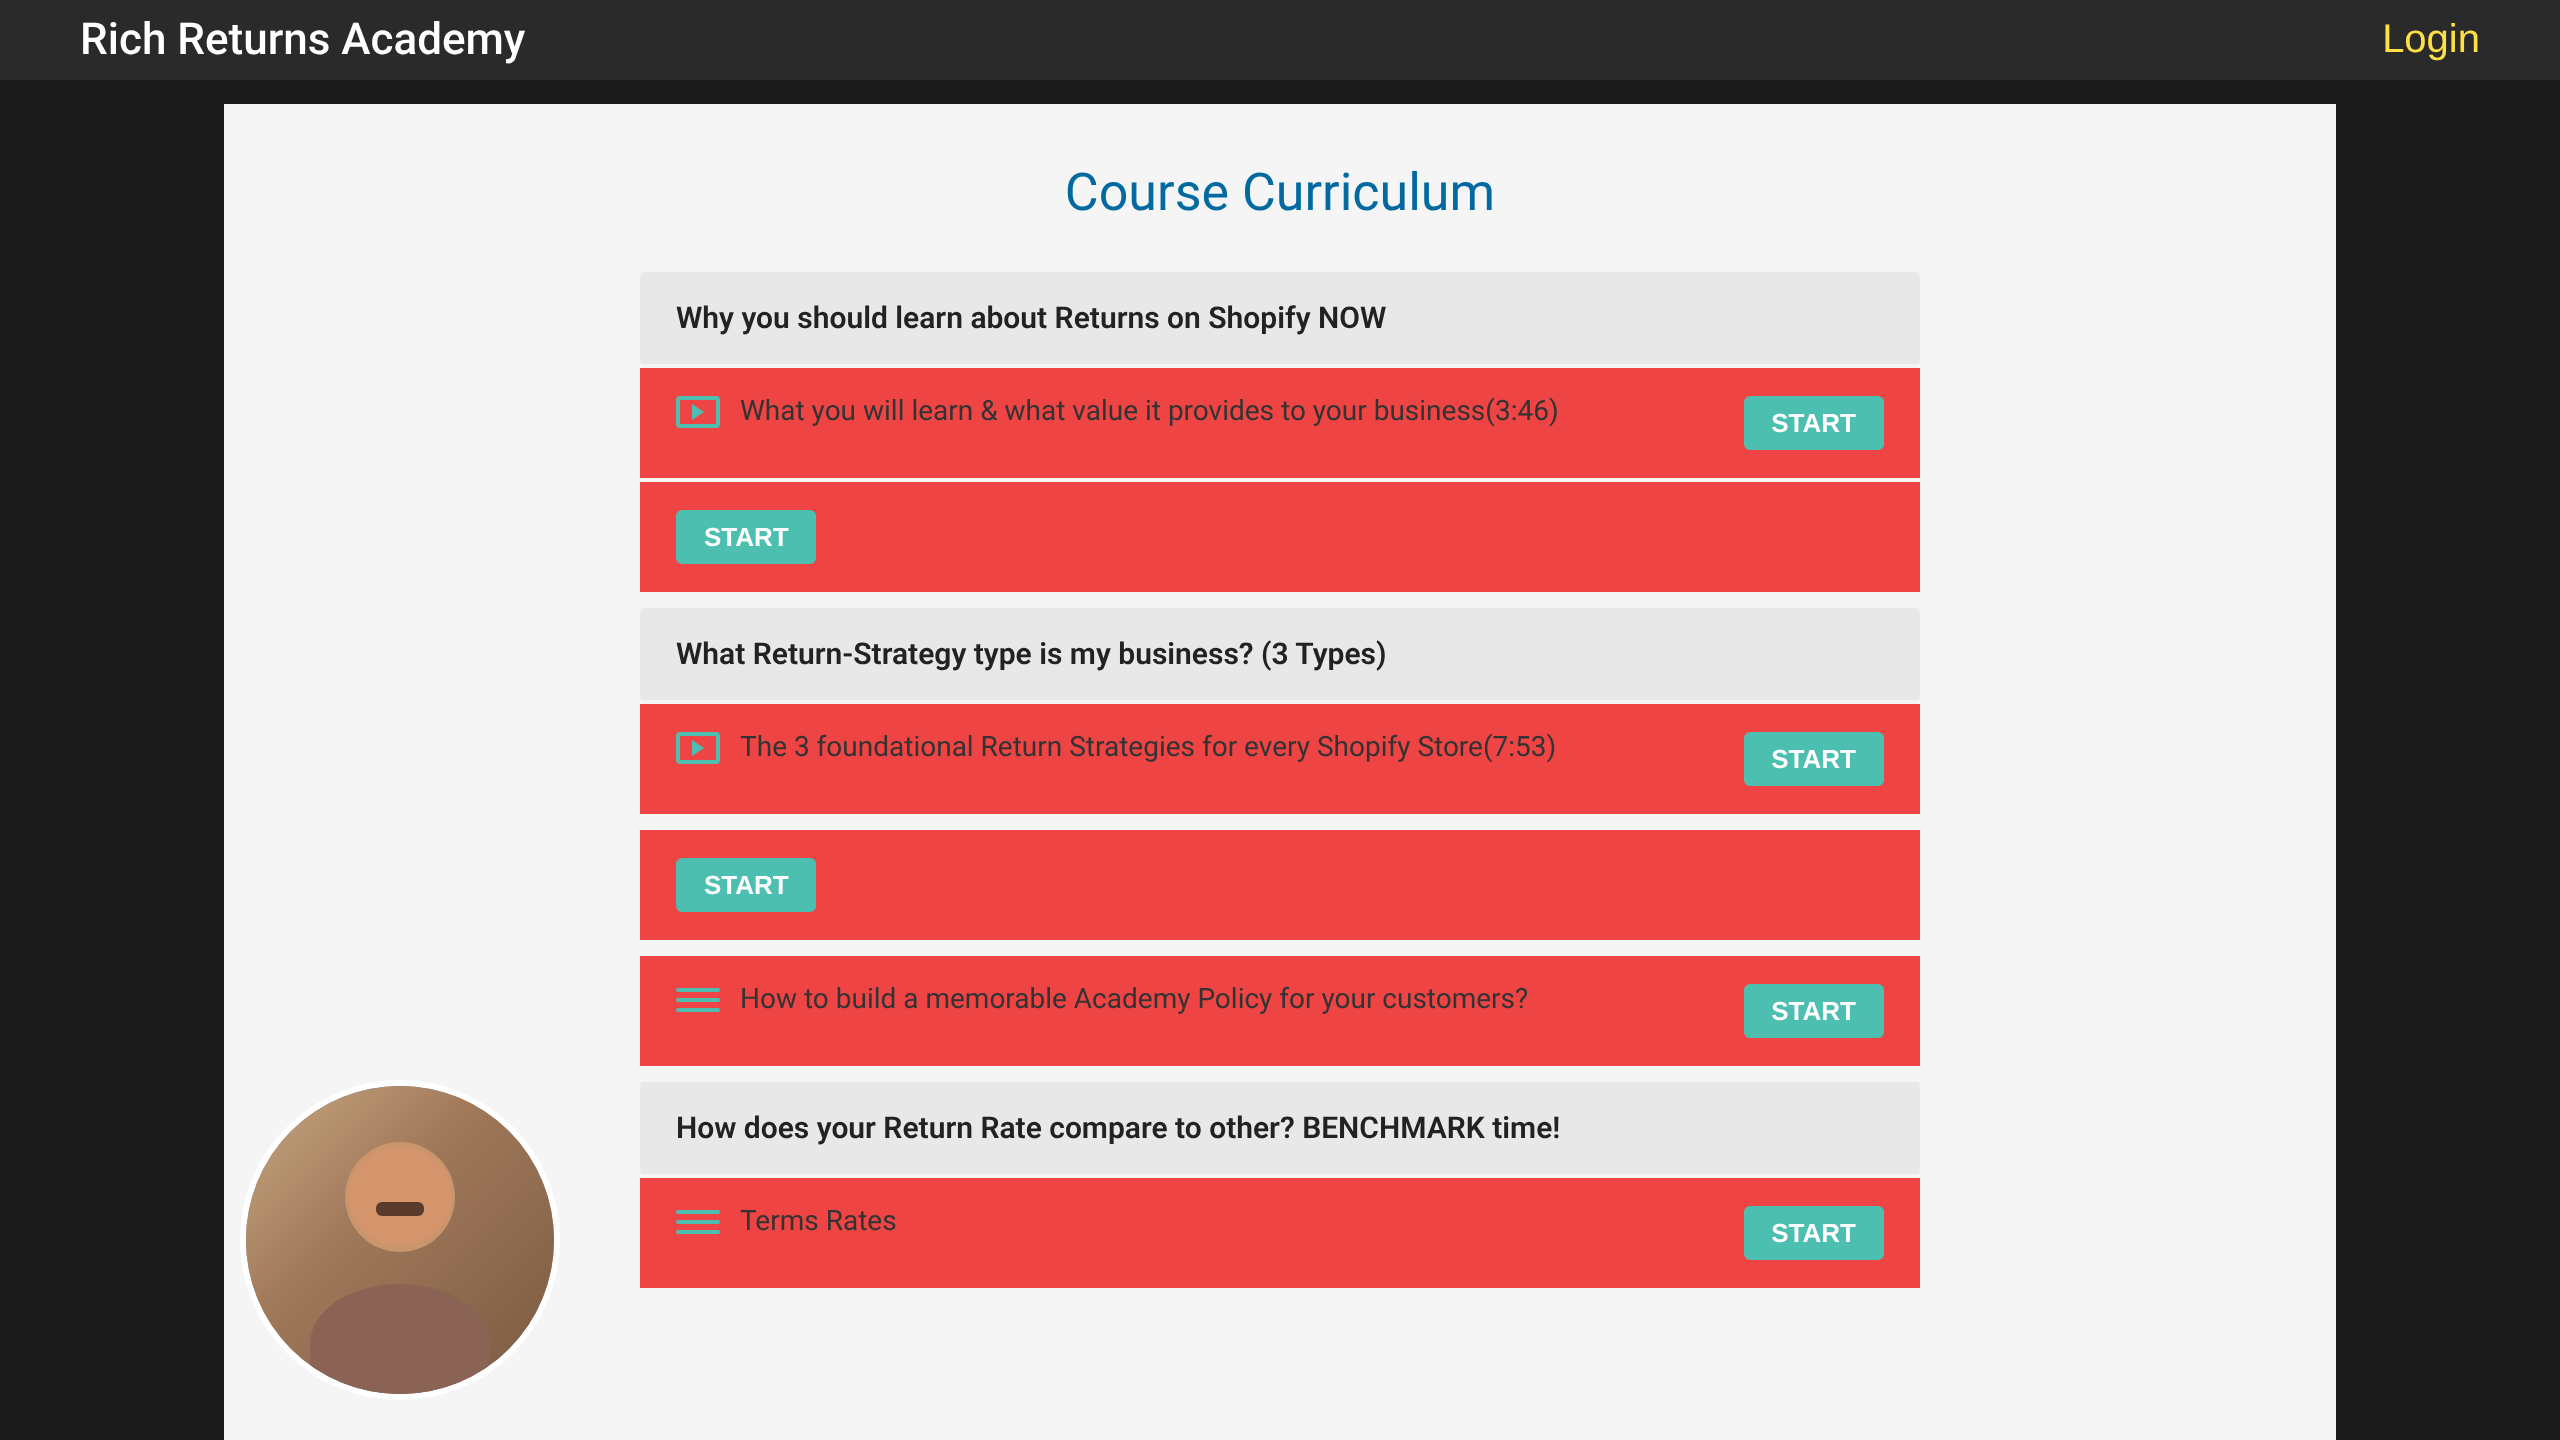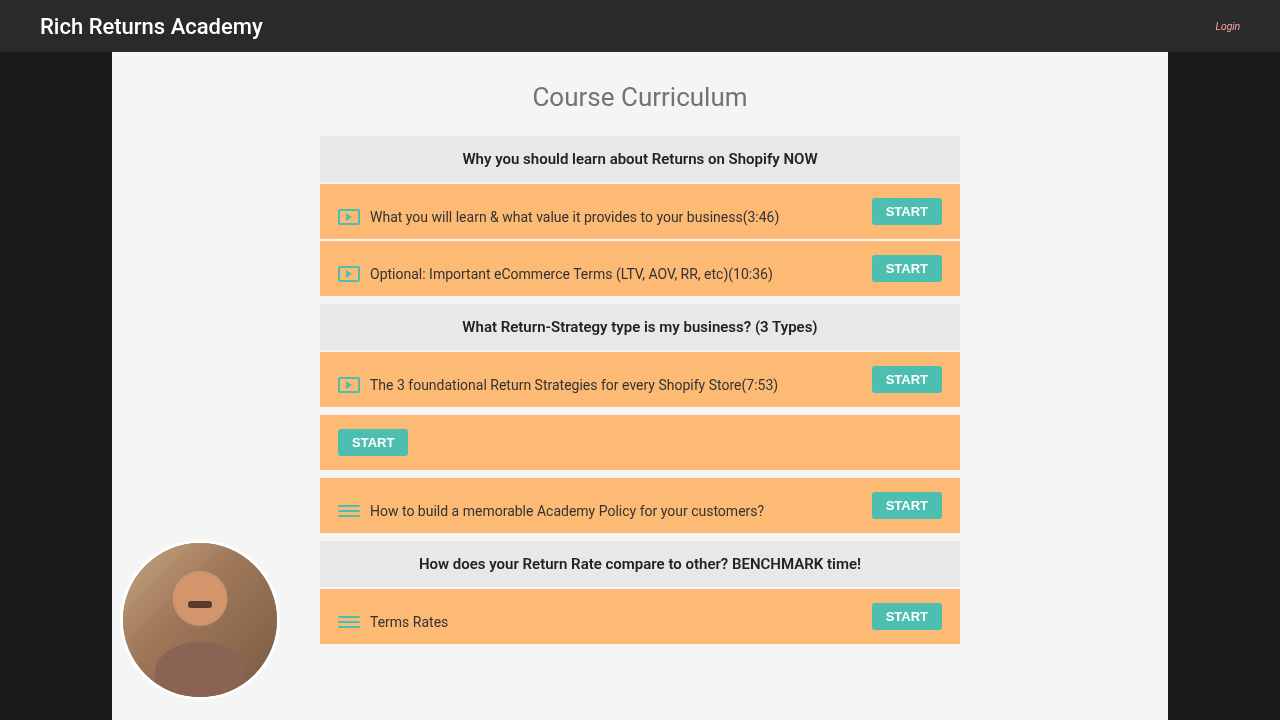--- a/index.html
+++ b/index.html
@@ -7,87 +7,85 @@
       font-family: -apple-system, BlinkMacSystemFont, 'Segoe UI', Roboto, sans-serif;
       background: #1a1a1a;
       width: 1280px;
       height: 720px;
       overflow: hidden;
     }
 
     
     .header {
       background: #2a2a2a;
-      height: 52px;
+      height: 40px;
       display: flex;
       align-items: center;
       justify-content: space-between;
       padding: 0 40px;
       position: fixed;
       top: 0;
       left: 0;
       right: 0;
       z-index: 100;
     }
     .header-title {
       color: #ffffff;
       font-size: 22px;
       font-weight: 500;
     }
     .login-btn {
-      color: #fca5a5;
-      font-size: 10px;
+      color: #fde047;
+      font-size: 20px;
       background: none;
       border: none;
       cursor: pointer;
-      font-style: italic;
     }
 
     
     .main {
       background: #f5f5f5;
       margin-top: 52px;
       margin-left: 112px;
       margin-right: 112px;
       height: calc(720px - 52px);
       overflow-y: auto;
       padding: 30px 0 20px;
     }
 
     .page-title {
       text-align: center;
       font-size: 26px;
       font-weight: 400;
-      color: #737373;
+      color: #0369a1;
       margin-bottom: 24px;
     }
 
     
     .course-container {
       width: 100%;
       max-width: 640px;
       margin: 0 auto;
     }
 
     .section-header {
       background: #e8e8e8;
       padding: 14px 18px;
       font-size: 15px;
       font-weight: 600;
       color: #222;
       border-radius: 2px;
       margin-bottom: 2px;
-      text-align: center;
     }
 
     .lesson-item {
-      background: #fdba74;
+      background: #ef4444;
       padding: 14px 18px;
       display: flex;
-      align-items: flex-end;
+      align-items: flex-start;
       justify-content: space-between;
       margin-bottom: 2px;
     }
 
     .lesson-left {
       display: flex;
       align-items: center;
       gap: 10px;
     }
 
@@ -256,24 +254,20 @@
   <div class="section-group">
         <div class="section-header">Why you should learn about Returns on Shopify NOW</div>
         <div class="lesson-item">
           <div class="lesson-left">
             <div class="vid-icon"></div>
             <span class="lesson-title">What you will learn &amp; what value it provides to your business(3:46)</span>
           </div>
           <button class="start-btn">START</button>
         </div>
         <div class="lesson-item">
-          <div class="lesson-left">
-            <div class="vid-icon"></div>
-            <span class="lesson-title">Optional: Important eCommerce Terms (LTV, AOV, RR, etc)(10:36)</span>
-          </div>
           <button class="start-btn">START</button>
         </div>
       </div>
       <div class="section-group">
         <div class="section-header">What Return-Strategy type is my business? (3 Types)</div>
         <div class="lesson-item">
           <div class="lesson-left">
             <div class="vid-icon"></div>
             <span class="lesson-title">The 3 foundational Return Strategies for every Shopify Store(7:53)</span>
           </div>

